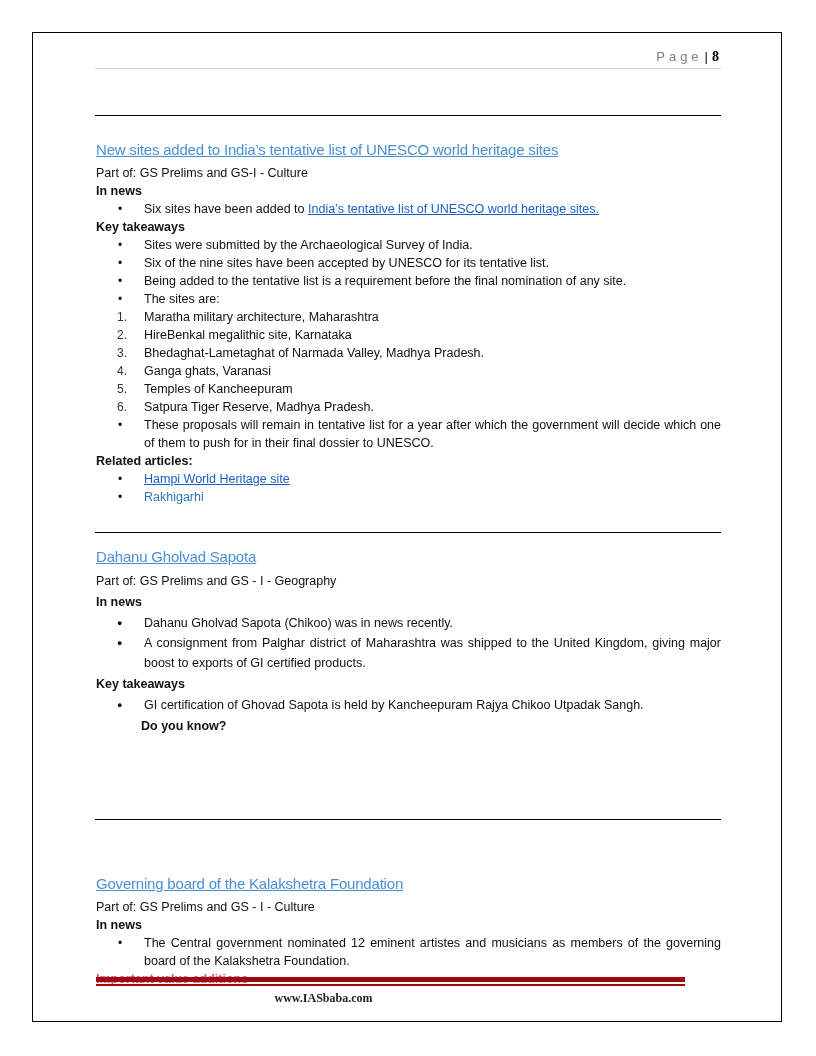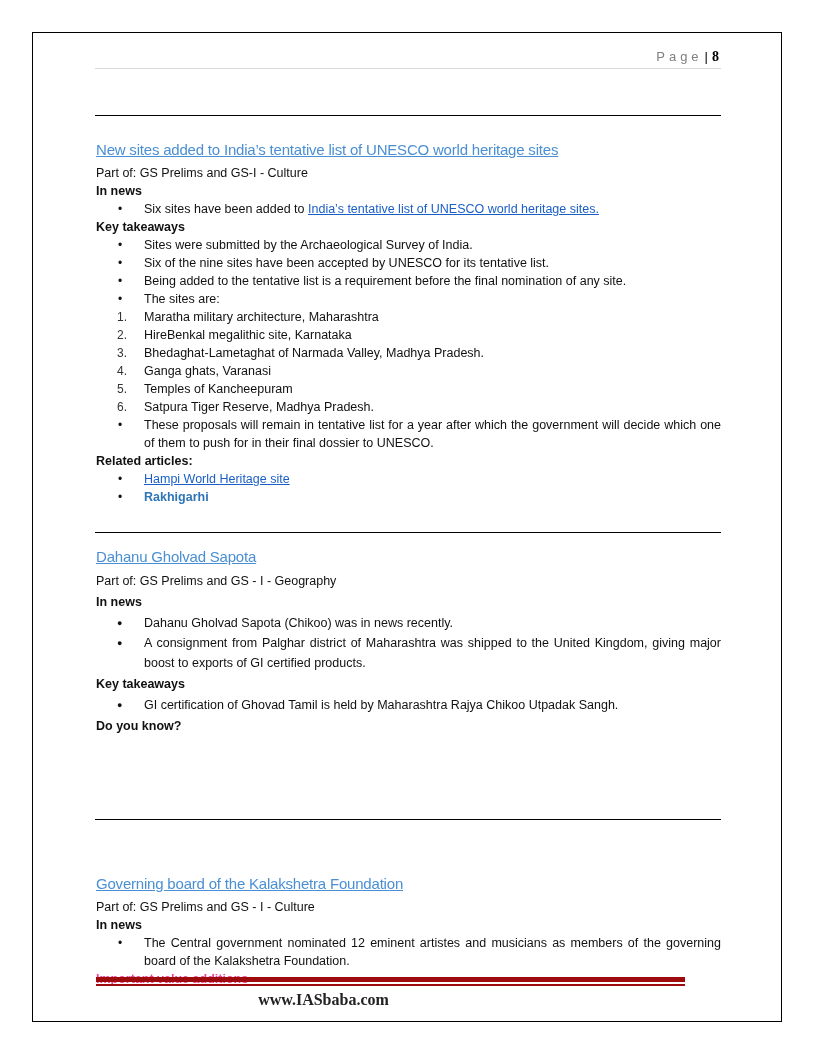--- a/index.html
+++ b/index.html
@@ -21,26 +21,26 @@
   .lbl { font-weight: normal; }
   .sub { font-weight: bold; line-height: 18px; }
   ul.b, ol.n { margin: 0; padding: 0; list-style: none; }
   ul.b li, ol.n li { position: relative; padding-left: 48px; line-height: 18px; }
   ul.b li::before { content: "\2022"; position: absolute; left: 22px; top: 0; font-size: 12px; }
   ul.b.dot li::before { content: "\25CF"; font-size: 9px; left: 21px; }
   ul.b.dot li { line-height: 20px; }
   ol.n li .n { position: absolute; left: 21px; color: #333; font-size: 12px; }
   .just { text-align: justify; }
   .link { color: #1a5fc7; font-weight: normal; text-decoration: underline; }
-  .link2 { color: #2e75b6; font-weight: bold; }
+  .link2 { color: #2e75b6; font-weight: normal; }
   .red { color: #ec4899; font-weight: bold; }
   .footer-bar1 { position: absolute; left: 96px; top: 977px; width: 589px; height: 5px; background: #9e0b0f; }
   .footer-bar2 { position: absolute; left: 96px; top: 984px; width: 589px; height: 1.5px; background: #9e0b0f; }
   .footer-text { position: absolute; left: 0; width: 647px; top: 991px; text-align: center;
-                 font-family: "Liberation Serif", serif; font-weight: bold; font-size: 16px; color: #222; }
+                 font-family: "Liberation Serif", serif; font-weight: bold; font-size: 12px; color: #222; }
 </style>
 </head>
 <body>
 
 <div class="page-border"></div>
 
 <div class="header">
   <div class="page-num">
     <span>Page</span><span class="sep">|</span><span class="num">8</span>
   </div>
@@ -85,23 +85,23 @@
 <div class="content" style="top:545px;">
   <div class="h1">Dahanu Gholvad Sapota</div>
   <div style="line-height:20px;"><span class="lbl">Part of:</span><span> GS Prelims and GS - I - Geography</span></div>
   <div class="sub" style="line-height:22px;">In news</div>
   <ul class="b dot">
     <li>Dahanu Gholvad Sapota (Chikoo) was in news recently.</li>
     <li class="just">A consignment from Palghar district of Maharashtra was shipped to the United Kingdom, giving major boost to exports of GI certified products.</li>
   </ul>
   <div class="sub" style="line-height:22px;">Key takeaways</div>
   <ul class="b dot">
-    <li>GI certification of Ghovad Tamil is held by Maharashtra Rajya Chikoo Utpadak Sangh.</li>
+    <li>GI certification of Ghovad Sapota is held by Kancheepuram Rajya Chikoo Utpadak Sangh.</li>
   </ul>
-  <div class="sub" style="line-height:22px;">Do you know?</div>
+  <div class="sub" style="line-height:22px;margin-left:45px;">Do you know?</div>
 </div>
 
 <div class="rule" style="top:819px;"></div>
 
 <div class="content" style="top:834px;margin-top:38px;">
   <div class="h1">Governing board of the Kalakshetra Foundation</div>
   <div><span class="lbl">Part of:</span><span> GS Prelims and GS - I - Culture</span></div>
   <div class="sub">In news</div>
   <ul class="b">
     <li class="just">The Central government nominated 12 eminent artistes and musicians as members of the governing board of the Kalakshetra Foundation.</li>

